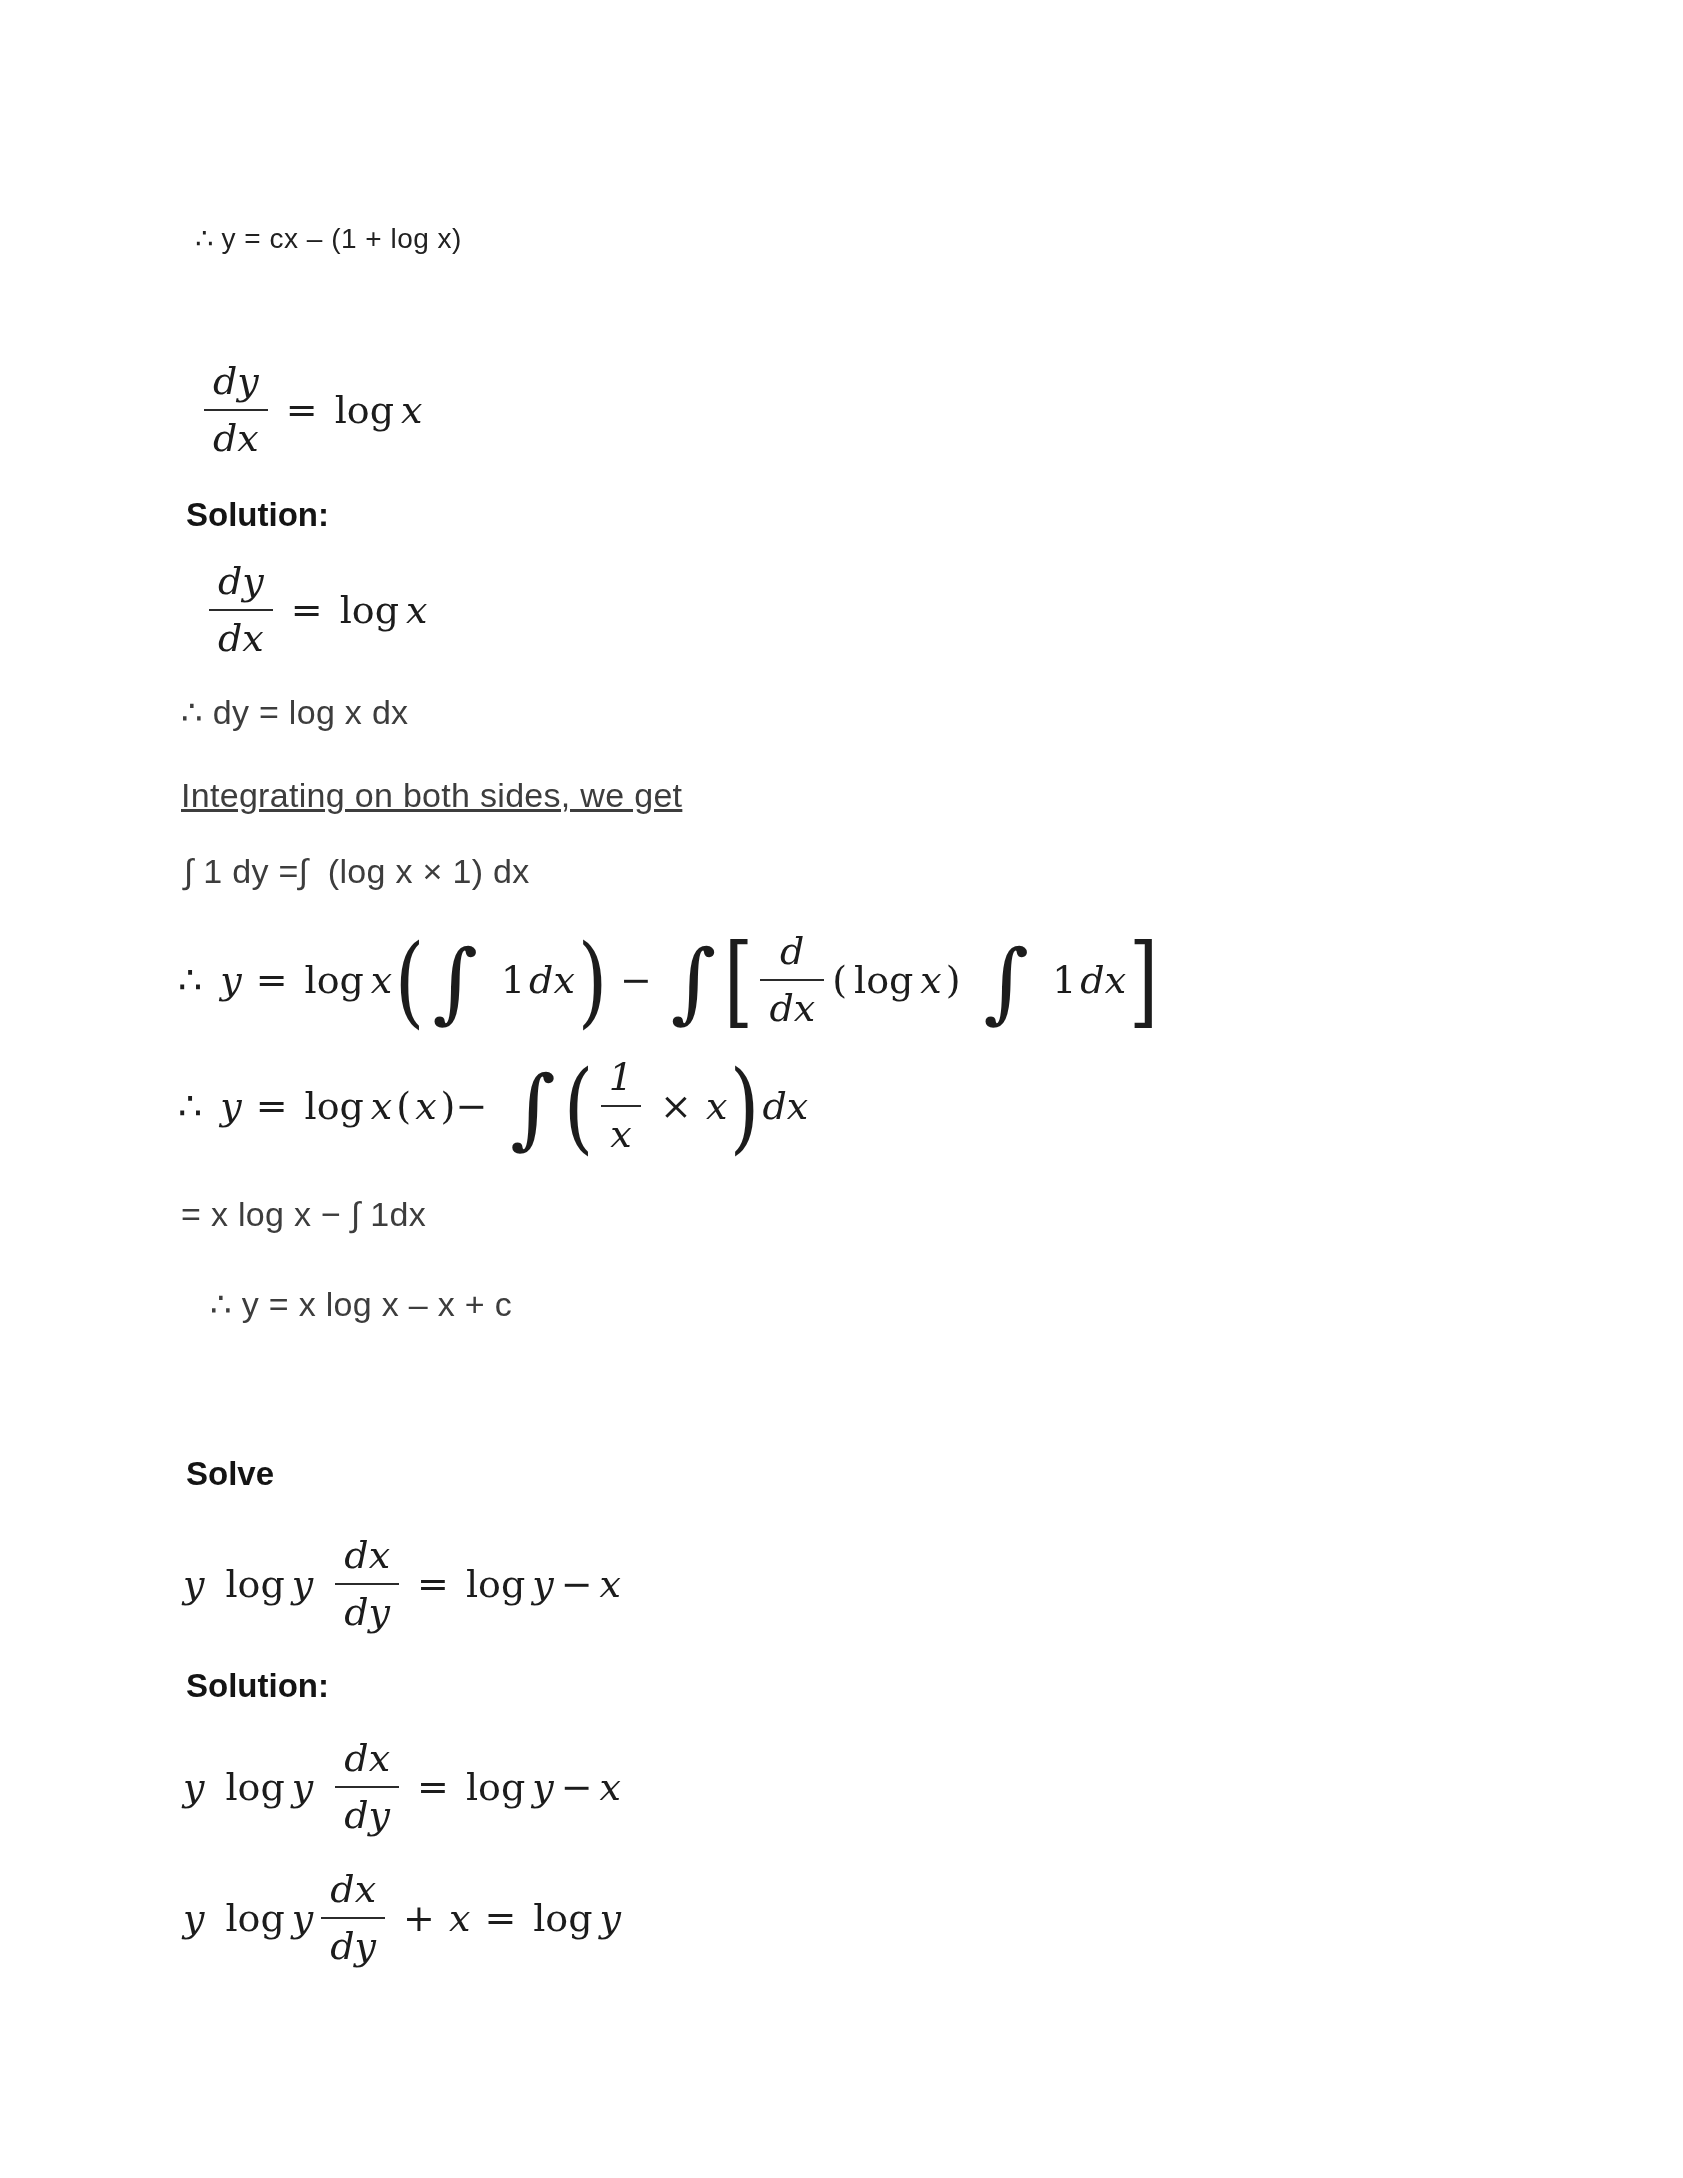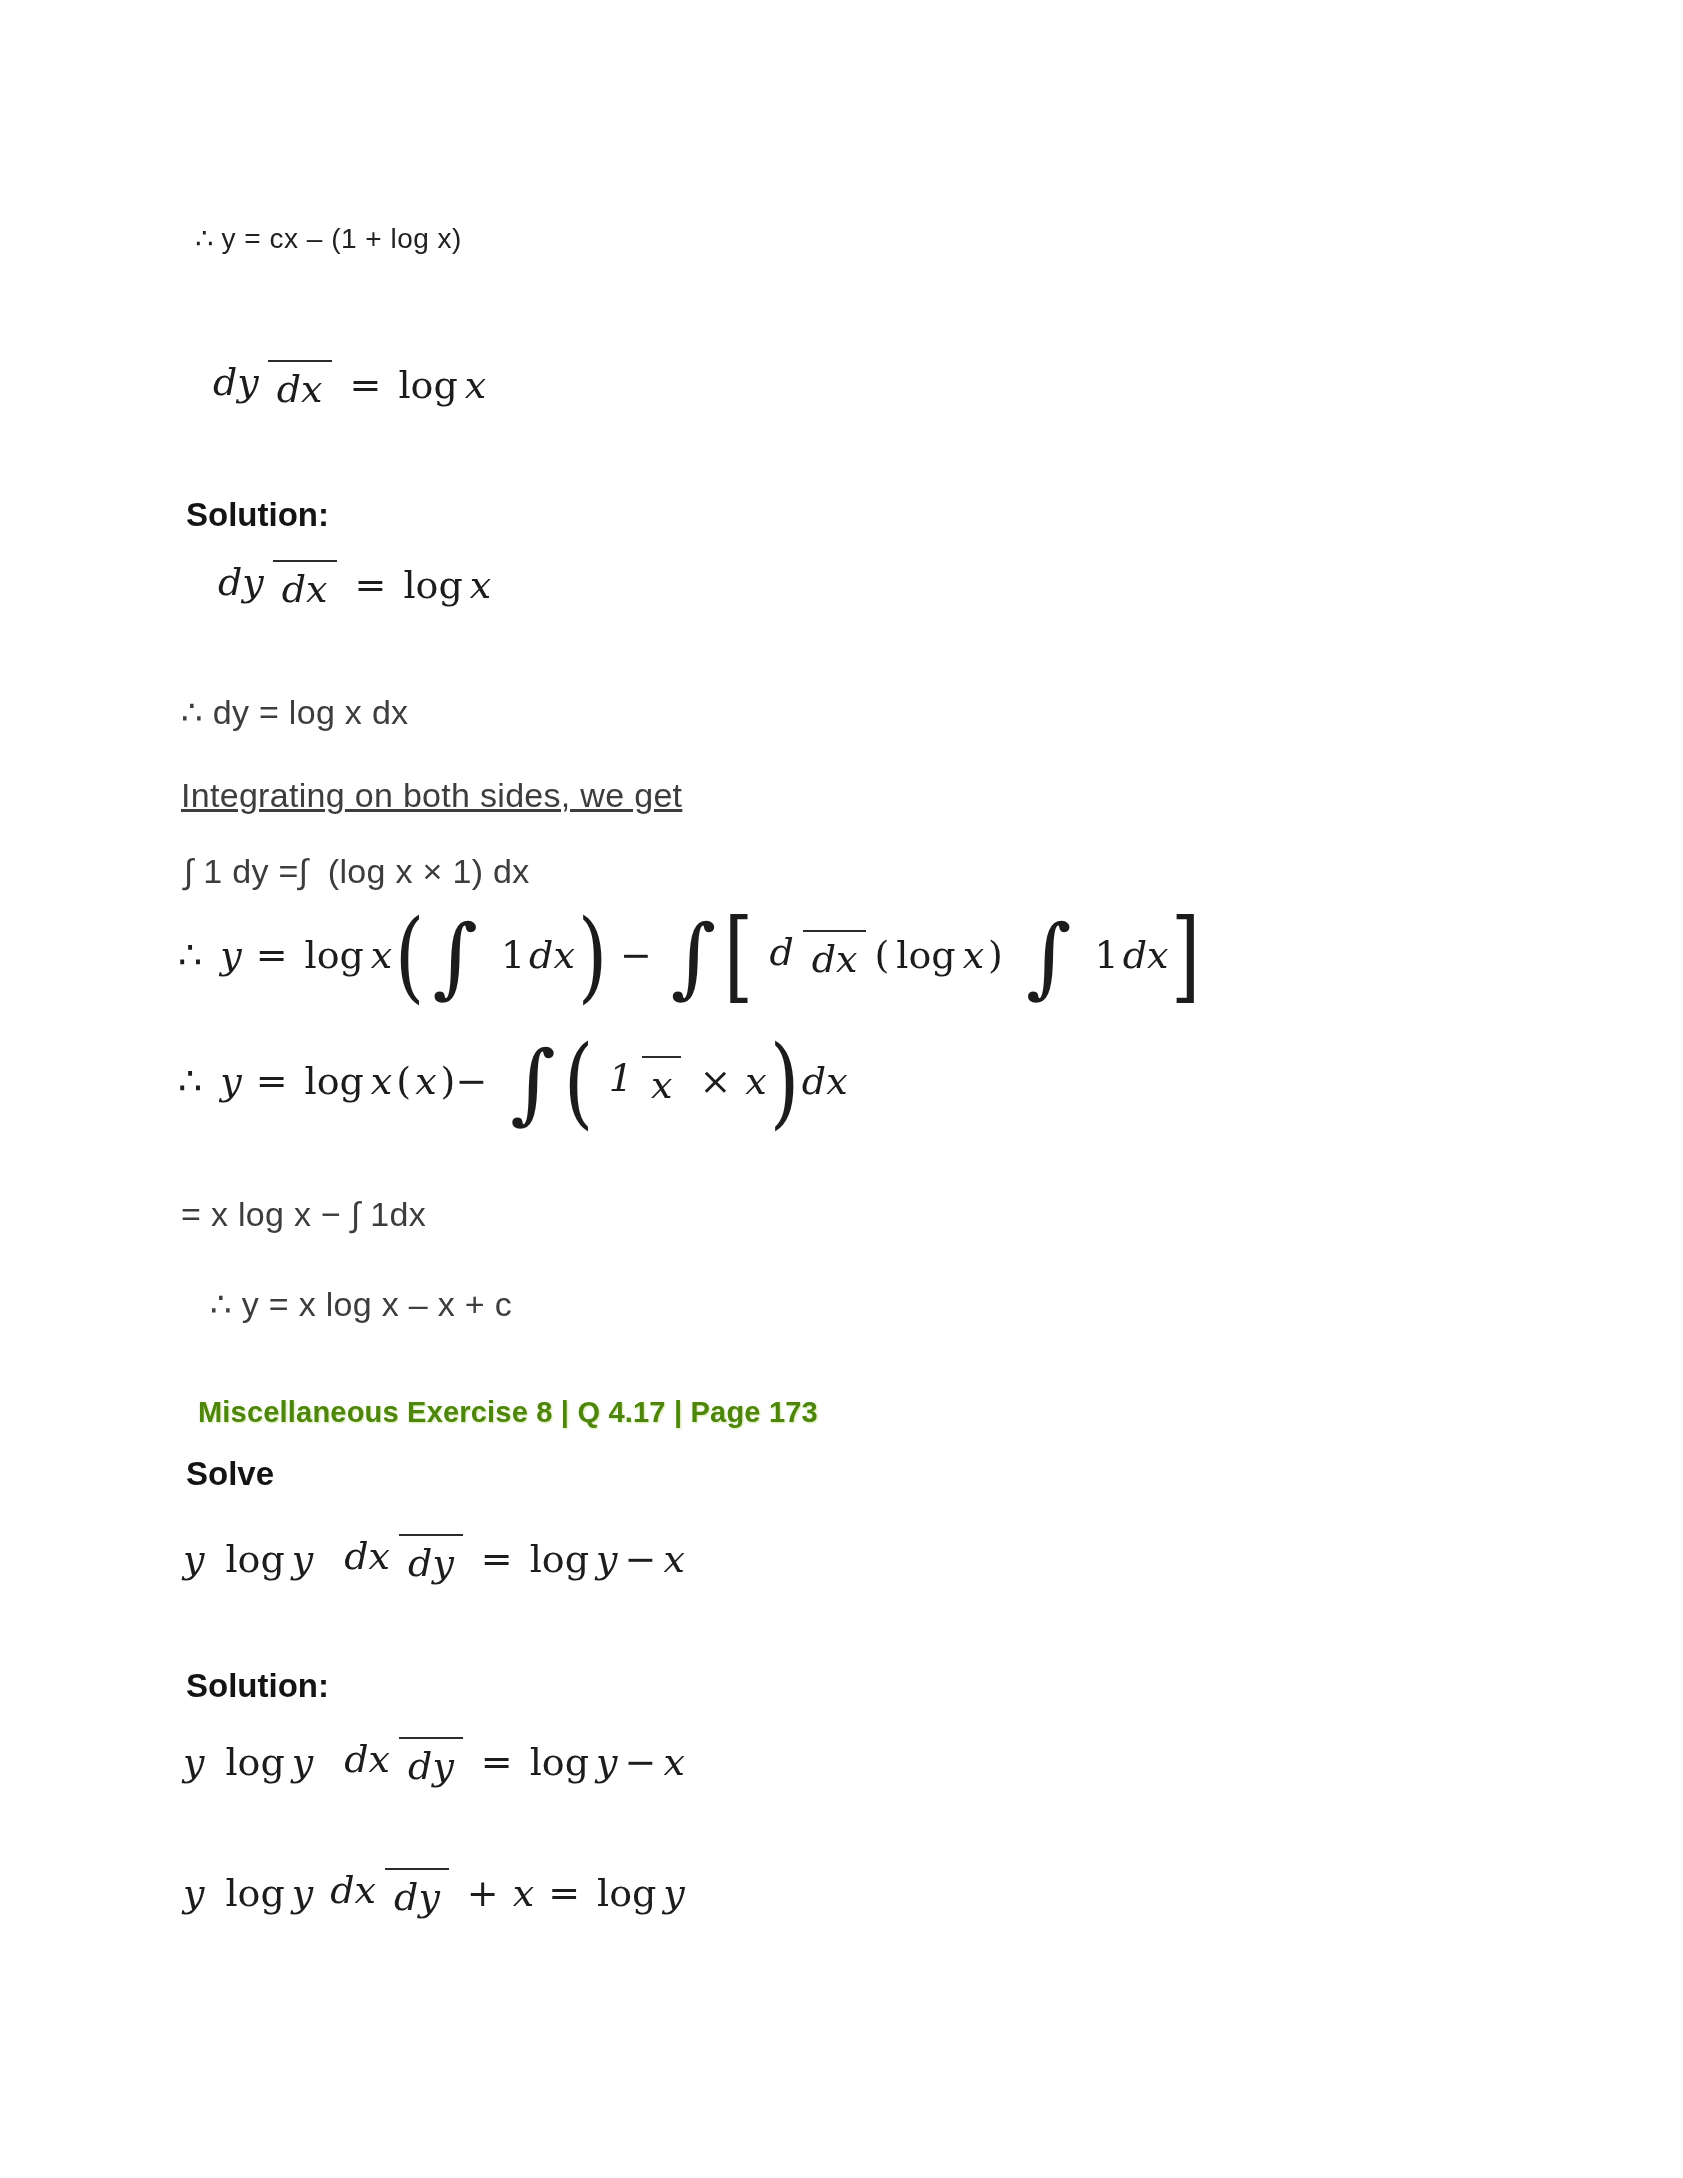--- a/index.html
+++ b/index.html
@@ -39,21 +39,21 @@
   .math{
     font-family:"DejaVu Serif","Liberation Serif",serif;
     font-size:38px;
     color:#1c1c1c;
     display:flex;
     align-items:center;
     white-space:pre;
   }
   .math .frac{
     display:inline-flex;
-    flex-direction:row;
+    flex-direction:column;
     align-items:center;
     font-style:italic;
     margin:0 6px;
     line-height:1.12;
   }
   .math .num{display:block;padding:0 9px 6px;}
   .math .den{display:block;border-top:2px solid #2b2b2b;padding:6px 9px 0;}
   .tk-it{font-style:italic;margin:0 2px;}
   .tk-rm{font-style:normal;margin:0 2px;}
   .tk-op{font-style:normal;margin:0 5px;text-align:center;}
@@ -100,21 +100,20 @@
   <div class="blk sansline" style="left:184px;top:852px;">∫ 1 dy =∫  (log x × 1) dx</div>
 
   <div class="blk math" style="left:176px;top:930px;"><span class="tk-rm">∴</span><span class="tk-sp"></span><span class="tk-it">y</span><span class="tk-rel">=</span><span class="tk-op">log</span><span class="tk-it">x</span><span class="tk-bigl">(</span><span class="tk-int">∫</span><span class="tk-sp"></span><span class="tk-rm">1</span><span class="tk-it">dx</span><span class="tk-bigr">)</span><span class="tk-rel">−</span><span class="tk-int">∫</span><span class="tk-bigl">[</span><span class="frac"><span class="num">d</span><span class="den">dx</span></span><span class="tk-rm">(</span><span class="tk-op">log</span><span class="tk-it">x</span><span class="tk-rm">)</span><span class="tk-sp"></span><span class="tk-int">∫</span><span class="tk-sp"></span><span class="tk-rm">1</span><span class="tk-it">dx</span><span class="tk-bigr">]</span></div>
 
   <div class="blk math" style="left:176px;top:1056px;"><span class="tk-rm">∴</span><span class="tk-sp"></span><span class="tk-it">y</span><span class="tk-rel">=</span><span class="tk-op">log</span><span class="tk-it">x</span><span class="tk-rm">(</span><span class="tk-it">x</span><span class="tk-rm">)−</span><span class="tk-sp"></span><span class="tk-int">∫</span><span class="tk-bigl">(</span><span class="frac"><span class="num">1</span><span class="den">x</span></span><span class="tk-rel">×</span><span class="tk-it">x</span><span class="tk-bigr">)</span><span class="tk-it">dx</span></div>
 
   <div class="blk sansline" style="left:181px;top:1195px;">= x log x − ∫ 1dx</div>
 
   <div class="blk sansline" style="left:181px;top:1284px;margin-left:29px;">∴ y = x log x – x + c</div>
 
-  <div class="blk heading" style="left:198px;top:1396px;">Miscellaneous Exercise 8 | Q 4.17 | Page 173</div>
 
   <div class="blk bold-label" style="left:186px;top:1455px;">Solve</div>
 
   <div class="blk math" style="left:181px;top:1534px;"><span class="tk-it">y</span><span class="tk-sp"></span><span class="tk-op">log</span><span class="tk-it">y</span><span class="tk-sp"></span><span class="frac"><span class="num">dx</span><span class="den">dy</span></span><span class="tk-rel">=</span><span class="tk-op">log</span><span class="tk-it">y</span><span class="tk-relt">−</span><span class="tk-it">x</span></div>
 
   <div class="blk bold-label" style="left:186px;top:1667px;">Solution:</div>
 
   <div class="blk math" style="left:181px;top:1737px;"><span class="tk-it">y</span><span class="tk-sp"></span><span class="tk-op">log</span><span class="tk-it">y</span><span class="tk-sp"></span><span class="frac"><span class="num">dx</span><span class="den">dy</span></span><span class="tk-rel">=</span><span class="tk-op">log</span><span class="tk-it">y</span><span class="tk-relt">−</span><span class="tk-it">x</span></div>
 
   <div class="blk math" style="left:181px;top:1868px;"><span class="tk-it">y</span><span class="tk-sp"></span><span class="tk-op">log</span><span class="tk-it">y</span><span class="frac"><span class="num">dx</span><span class="den">dy</span></span><span class="tk-rel">+</span><span class="tk-it">x</span><span class="tk-rel">=</span><span class="tk-op">log</span><span class="tk-it">y</span></div>

